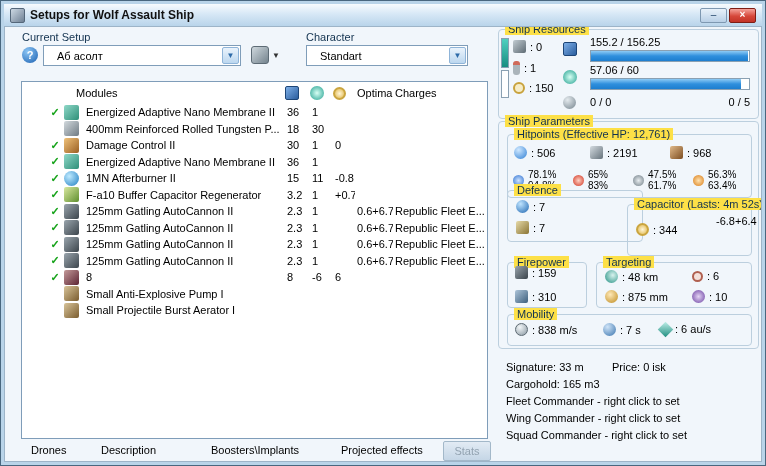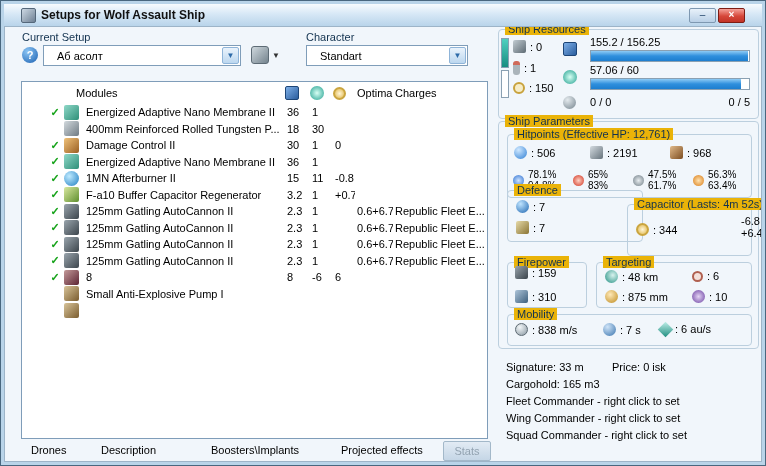--- a/index.html
+++ b/index.html
@@ -1,20 +1,20 @@
 <!DOCTYPE html>
 <html><head>
 <meta charset="utf-8">
 <style>
   * { margin:0; padding:0; box-sizing:border-box; }
   html,body { width:766px; height:466px; overflow:hidden; }
   body { font-family:"Liberation Sans", sans-serif; font-size:11px; color:#000; background:#fff; }
 
   .window { width:766px; height:466px; border:1px solid #49677f; background:#b9d4e9; padding:3px; }
-  .titlebar { height:22px; display:flex; align-items:center; padding:0 17px;
+  .titlebar { height:22px; display:flex; align-items:center; padding:0 6px;
     background:linear-gradient(#f7fbfe, #d7e8f6 45%, #b9d4ea); }
   .app-icon { width:15px; height:15px; border-radius:2px; margin-right:5px;
     background:linear-gradient(135deg,#cdd9e4,#6e8094); border:1px solid #54677a; }
   .title { font-weight:bold; font-size:12px; color:#111; }
   .win-btns { margin-left:auto; display:flex; gap:2px; }
   .wbtn { width:27px; height:15px; border-radius:2px; display:flex; align-items:center; justify-content:center;
     font-size:10px; line-height:1; cursor:default; }
   .btn-min { background:linear-gradient(#e8f1fa,#b9d0e6); border:1px solid #7e98b1; color:#23456a; }
   .btn-close { background:linear-gradient(#f5a29a,#d6473a 55%,#c23327); border:1px solid #7e1d14; color:#fff; font-weight:bold; }
 
@@ -61,21 +61,21 @@
 
   
   .tabbar { position:absolute; left:0; top:412px; width:492px; height:24px; }
   .tab { position:absolute; top:5px; white-space:nowrap; cursor:default; }
   .stats-btn { position:absolute; left:438px; top:2px; width:48px; height:20px;
     background:linear-gradient(#e2ebf4,#c5d6e6); border:1px solid #a3b8c9; border-radius:2px;
     color:#93a3b1; font-size:11px; font-family:"Liberation Sans", sans-serif; }
 
   
   .group { position:absolute; border:1px solid #bccfde; border-radius:4px; }
-  .glabel { position:absolute; top:-7px; left:6px; background:#eab308; padding:0 3px; color:#12324f; white-space:nowrap; }
+  .glabel { position:absolute; top:-7px; left:6px; background:#fde047; padding:0 3px; color:#12324f; white-space:nowrap; }
 
   .item { position:absolute; display:flex; align-items:center; gap:4px; white-space:nowrap; }
 
   
   .ri { display:inline-block; flex:none; }
   .ic-turret-slot { width:13px; height:13px; border-radius:2px; background:linear-gradient(135deg,#c2ccd2,#5d6a73); }
   .ic-launcher-slot { width:7px; height:14px; border-radius:3px; background:linear-gradient(#d06a5a 0 4px,#aab4ba 4px); }
   .ic-calibration { width:12px; height:12px; border-radius:50%; border:2px solid #c8a23c; background:#f6ecc6; }
   .ic-cpu-chip { width:14px; height:14px; border-radius:2px; background:linear-gradient(135deg,#7fb0e8,#2a5d9e); border:1px solid #1d4577; }
   .ic-powergrid { width:14px; height:14px; border-radius:50%; background:radial-gradient(circle,#d8fff4,#1f9e8e); }
@@ -102,21 +102,21 @@
 
   
   .vgauge { position:absolute; width:8px; border:1px solid #8aa0b2; }
   .vgauge.fill { background:linear-gradient(#4fd0c0,#188c80); }
   .vgauge.empty { background:#fff; }
   .pbar { position:absolute; height:12px; border:1px solid #8aa0b2; background:#fff; }
   .pbar .fill { height:100%; background:linear-gradient(#8ecbf5,#2f8fdd 50%,#1d7ecf); }
   .bartext { position:absolute; white-space:nowrap; }
 
   .rstack { display:inline-flex; flex-direction:column; font-size:10px; line-height:11px; }
-  .capstack { position:absolute; display:flex; flex-direction:column; line-height:12px;margin-left:25px; }
+  .capstack { position:absolute; display:flex; flex-direction:row; line-height:12px; }
 
   .footer-line { position:absolute; white-space:nowrap; }
 </style>
 </head>
 <body>
 
 <div class="window">
   <div class="titlebar">
     <span class="app-icon"></span>
     <span class="title">Setups for Wolf Assault Ship</span>
@@ -275,20 +275,21 @@
         <span class="mname">Small Anti-Explosive Pump I</span>
         <span class="mnum"></span>
         <span class="mnum"></span>
         <span class="mnum"></span>
         <span class="mnum"></span>
         <span class="mcharges"></span>
       </div>
           <div class="mod-grid mod-row">
         <span class="mcheck"></span>
         <span class="micon micon-rig"></span>
+        <span class="mname">Small Projectile Burst Aerator I</span>
         <span class="mnum"></span>
         <span class="mnum"></span>
         <span class="mnum"></span>
         <span class="mnum"></span>
         <span class="mcharges"></span>
       </div>
         </div>
     </div>
 
     <div class="tabbar">

